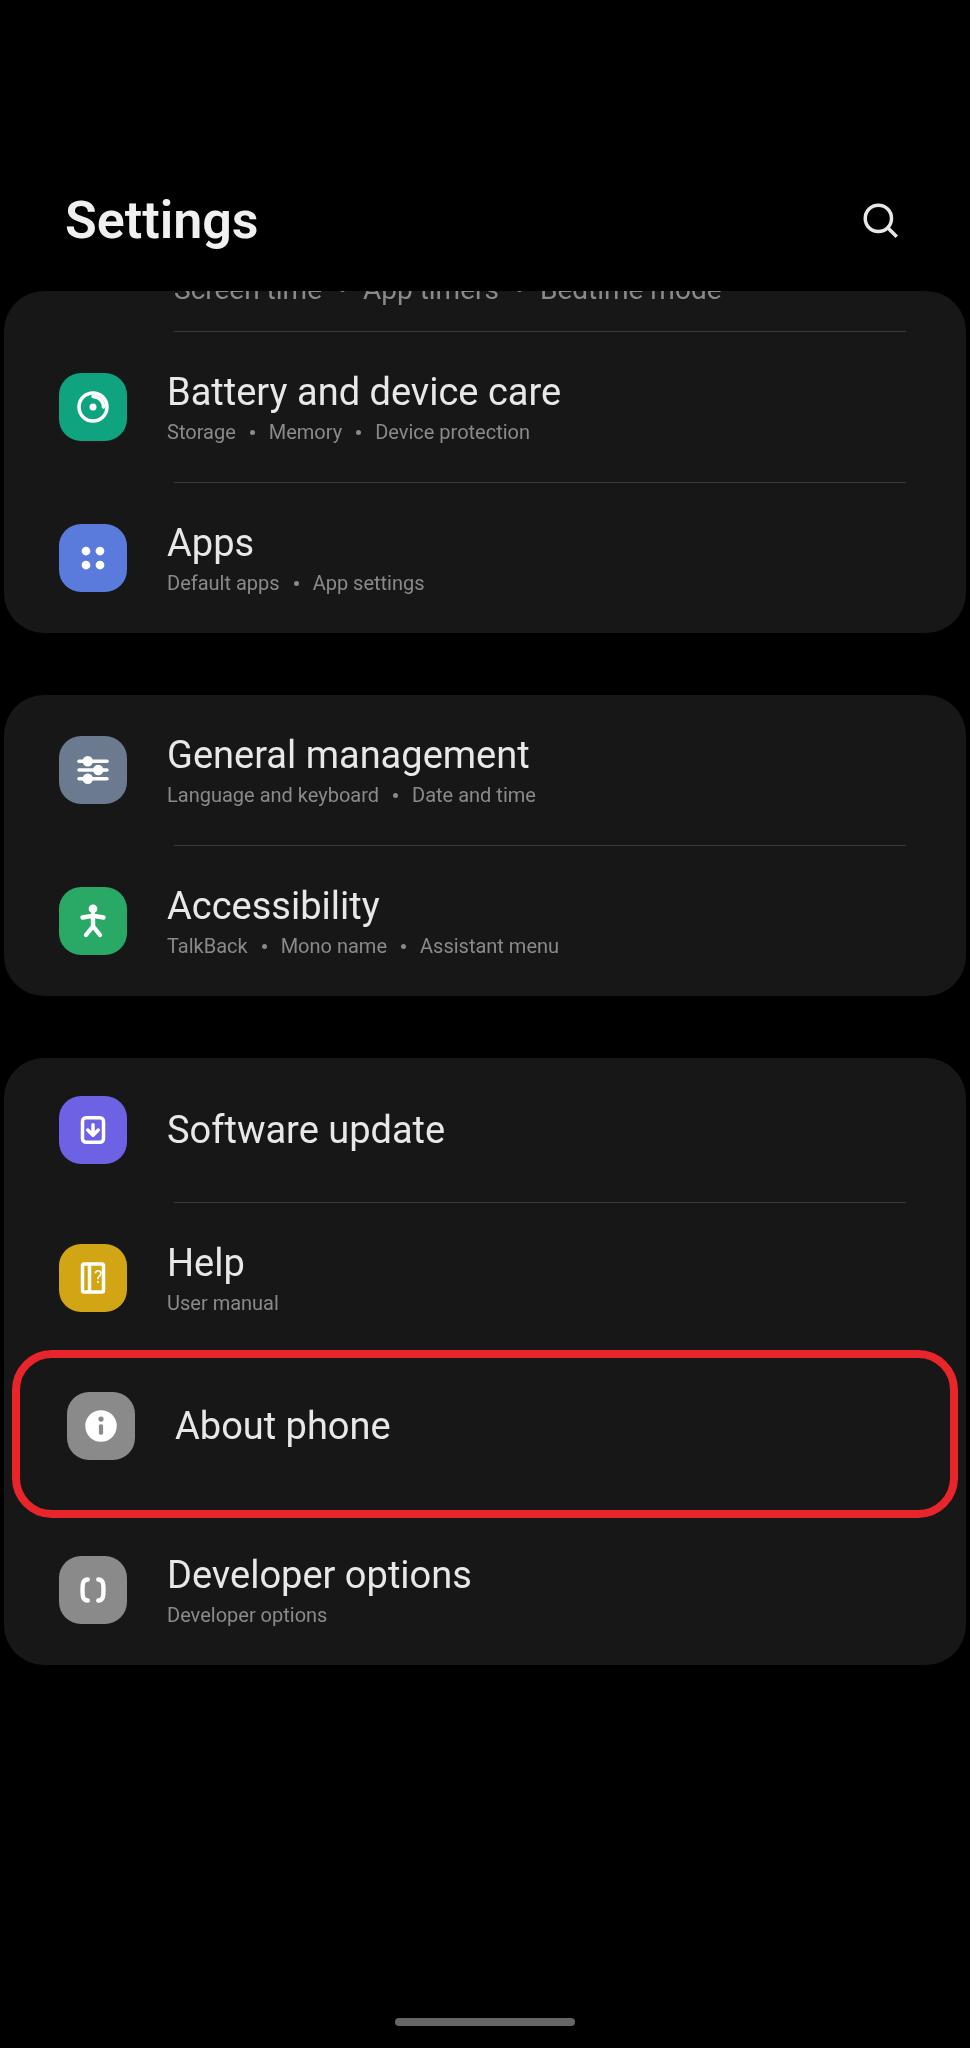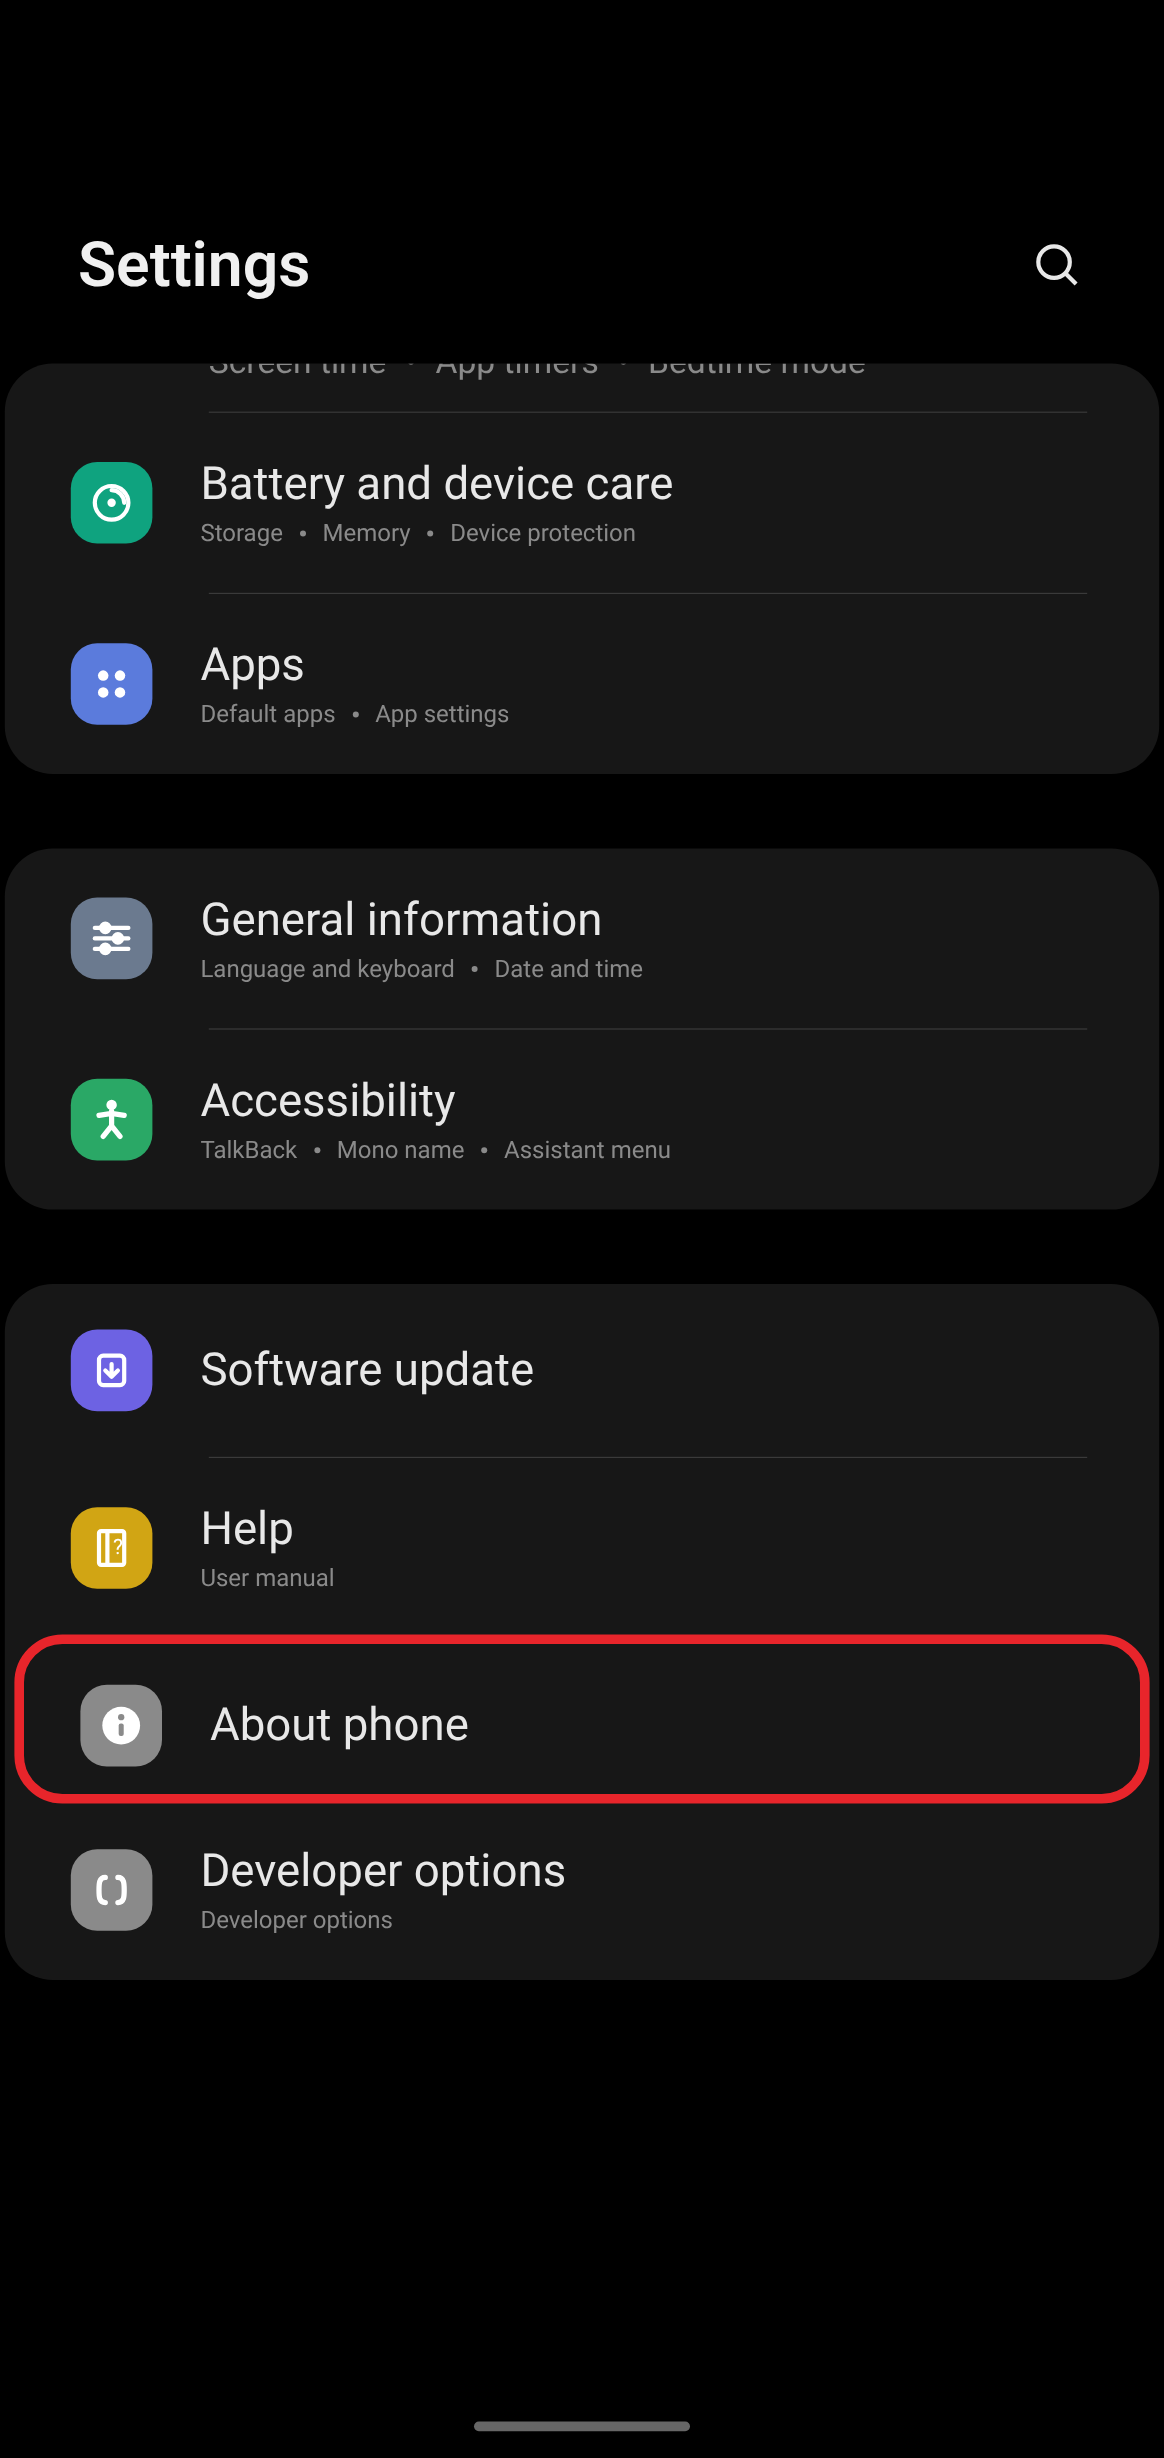--- a/index.html
+++ b/index.html
@@ -28,21 +28,21 @@
       height: 48px;
       display: flex;
       align-items: center;
       justify-content: center;
       cursor: pointer;
     }
     .search-btn svg { width: 42px; height: 42px; }
     .card {
       background: #171717;
       border-radius: 40px;
-      margin: 12px 4px 62px 4px;
+      margin: 0 4px 62px 4px;
       overflow: hidden;
     }
     .card:first-of-type { margin-top: 20px; }
     .partial-row {
       height: 40px;
       overflow: hidden;
       padding: 0 30px 0 170px;
       position: relative;
     }
     .partial-sub {
@@ -62,21 +62,21 @@
       align-items: center;
       padding: 38px 30px 38px 55px;
       gap: 40px;
       cursor: pointer;
       position: relative;
     }
     .row.highlighted {
       border: 8px solid #e8252b;
       border-radius: 40px;
       margin: -4px 8px;
-      padding: 34px 22px 23px 47px;
+      padding: 34px 22px 50px 47px;
     }
     .divider {
       height: 1px;
       background: #3a3a3a;
       margin-left: 170px;
       margin-right: 60px;
     }
     .icon-wrap {
       width: 68px;
       height: 68px;
@@ -190,21 +190,21 @@
       <svg viewBox="0 0 24 24" fill="none" stroke="#fff" stroke-width="2" stroke-linecap="round">
           <line x1="4" y1="7" x2="20" y2="7"></line>
           <circle cx="9" cy="7" r="2" fill="#fff"></circle>
           <line x1="4" y1="12" x2="20" y2="12"></line>
           <circle cx="15" cy="12" r="2" fill="#fff"></circle>
           <line x1="4" y1="17" x2="20" y2="17"></line>
           <circle cx="9" cy="17" r="2" fill="#fff"></circle>
         </svg>
     </div>
     <div class="row-text">
-      <div class="row-title">General information</div>
+      <div class="row-title">General management</div>
       <div class="row-sub">
         <span>Language and keyboard</span>
           <span class="dot"></span>
         <span>Date and time</span>
       </div>
     </div>
   </div>
   <div class="divider"></div>
   <div class="row">
     <div class="icon-wrap bg-green">

